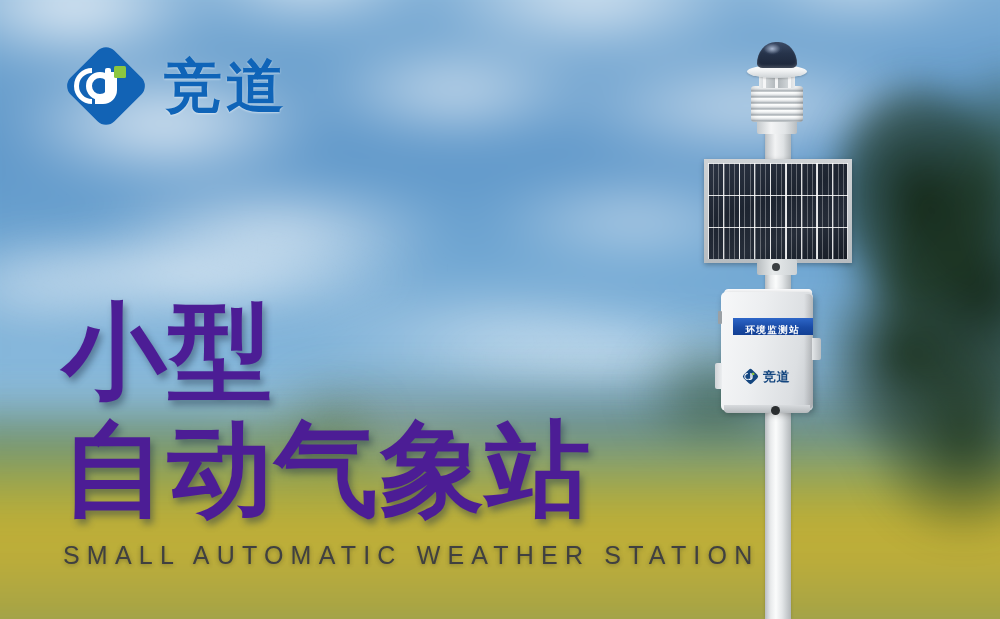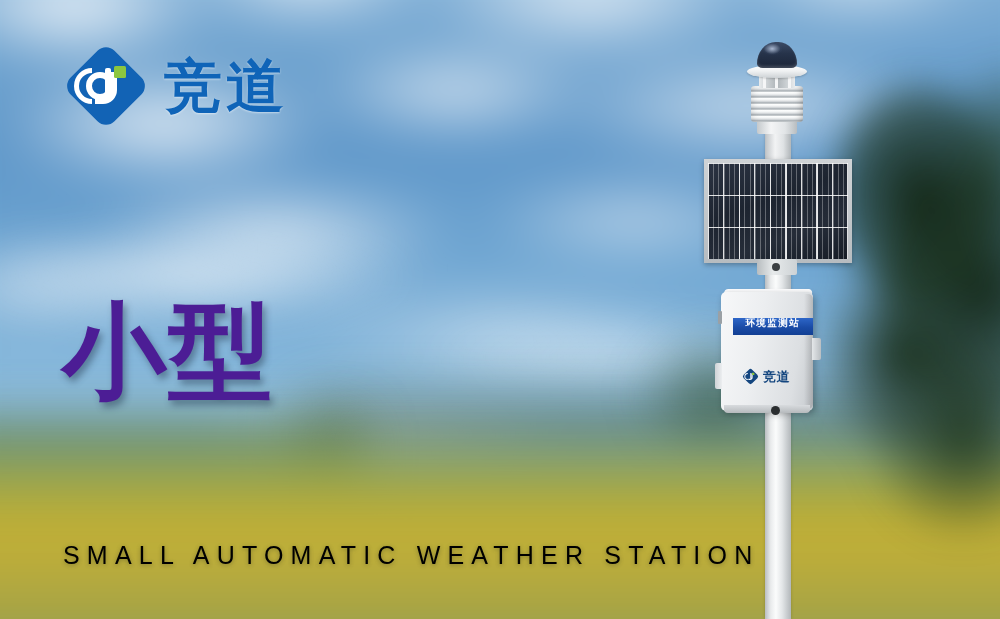--- a/index.html
+++ b/index.html
@@ -139,21 +139,21 @@
   .hl-line2 {
     font-size: 104px;
     letter-spacing: 2px;
     display: block;
     margin-top: 12px;
   }
   .subtitle {
     position: absolute;
     left: 63px;
     top: 541px;
-    color: #000000;
+    color: #404040;
     font-size: 25px;
     font-weight: 300;
     letter-spacing: 7.2px;
     text-shadow: 0 1px 4px rgba(60,60,30,.45);
     white-space: nowrap;
   }
 
   
   .device { position: absolute; left: 0; top: 0; width: 1000px; height: 619px; pointer-events: none; }
   .device * { pointer-events: auto; }
@@ -275,21 +275,21 @@
     background: linear-gradient(180deg, #fdfdfe 0%, #e6e9eb 100%);
     border-radius: 4px 4px 0 0;
     transform: skewX(-6deg);
   }
   .box-banner {
     position: absolute;
     left: 733px; top: 318px;
     width: 80px; height: 17px;
     background: linear-gradient(180deg, #2d66c8 0%, #1a4ba6 55%, #123f93 100%);
     display: flex;
-    align-items: flex-start;
+    align-items: flex-end;
     justify-content: center;
   }
   .box-banner span {
     color: #fff;
     font-size: 10px;
     font-weight: 700;
     letter-spacing: 1.5px;
     line-height: 1;
     transform: scale(.95);
   }
@@ -370,20 +370,21 @@
         <rect x="43" y="26" width="6" height="30" rx="2" fill="#ffffff"></rect>
         <path d="M55 30 l0 18 a14 14 0 0 1 -14 14 l-8 0 l0 -6 l8 0 a8 8 0 0 0 8 -8 l0 -18 z" fill="#ffffff"></path>
         <rect x="52" y="24" width="12" height="12" rx="1.5" fill="#8cc63f"></rect>
       </svg>
     </div>
     <div class="logo-text">竞道</div>
   </div>
 
   <div class="headline">
     <span class="hl-line1">小型</span>
+    <span class="hl-line2">自动气象站</span>
   </div>
   <div class="subtitle">SMALL AUTOMATIC WEATHER STATION</div>
 
   <div class="device">
 
     <div class="pole"></div>
     <div class="pole-upper"></div>
 
     <div class="louver-base"></div>
     <div class="louvers"></div>

